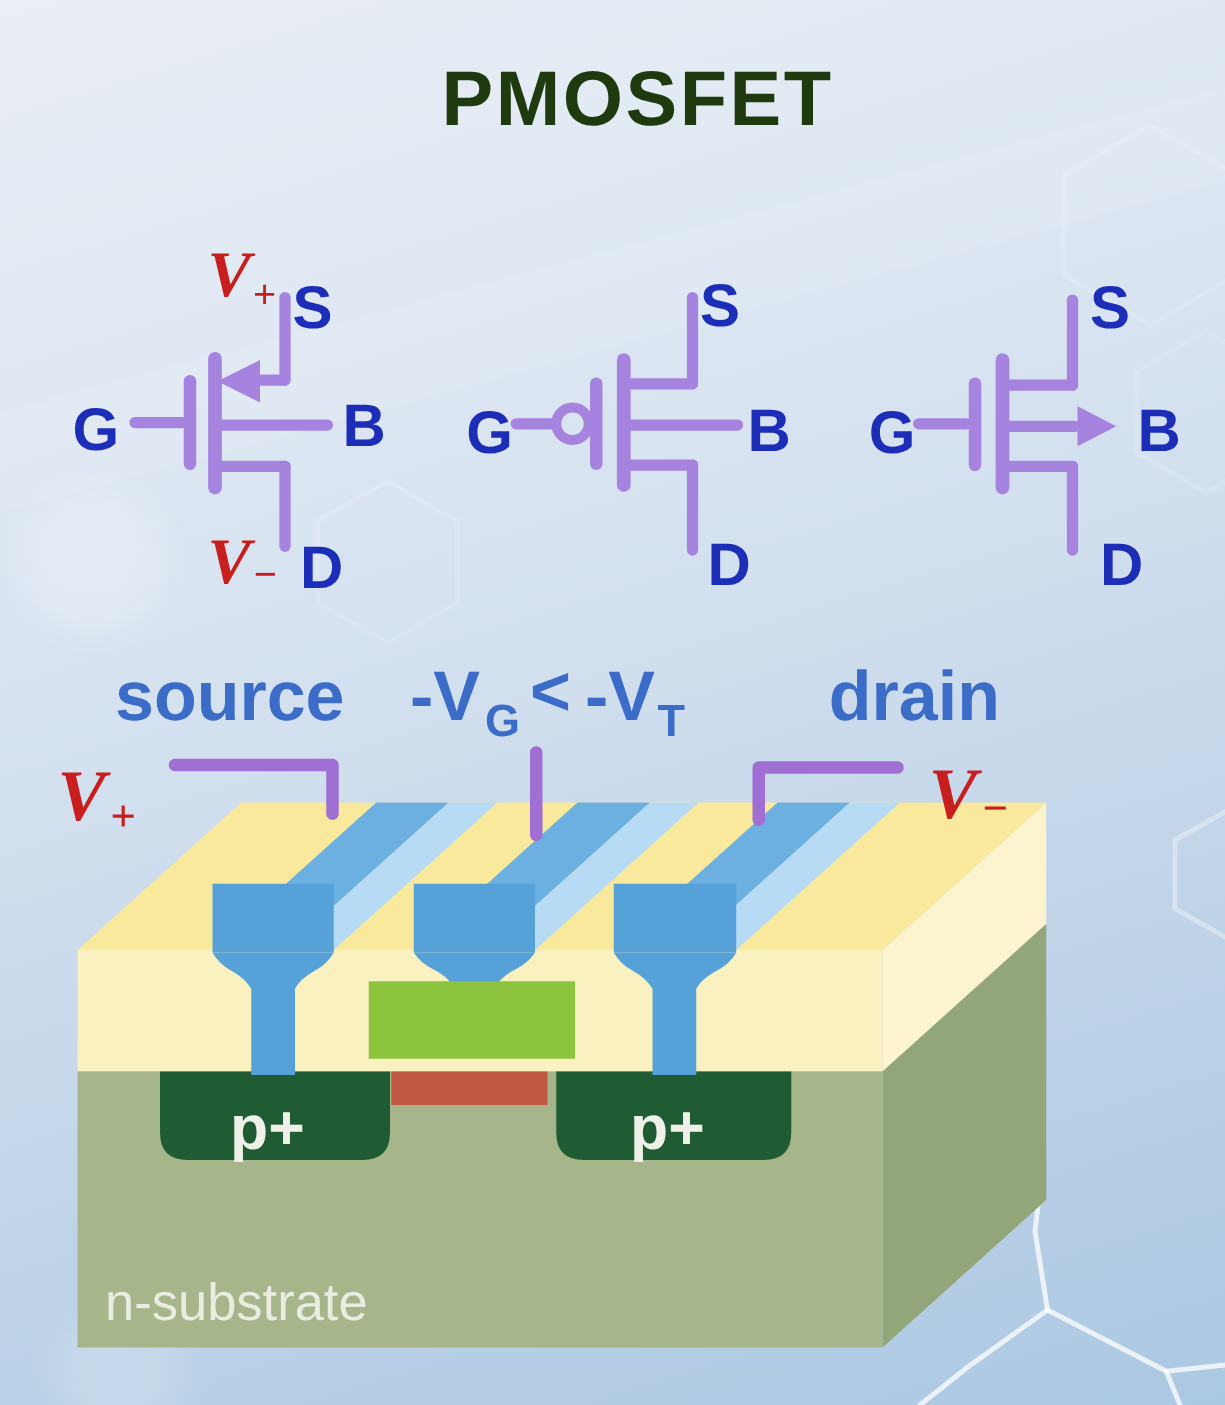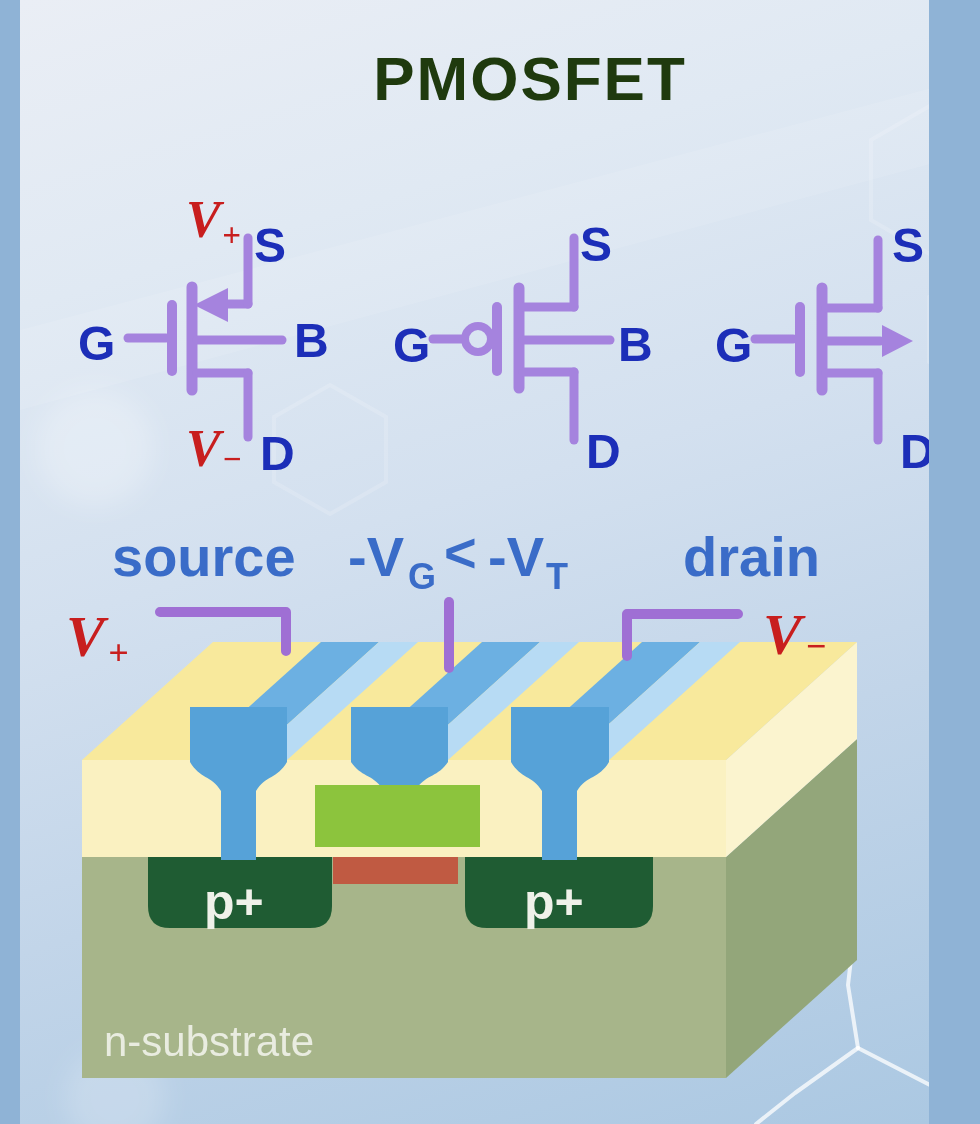--- a/index.html
+++ b/index.html
@@ -1,20 +1,19 @@
 <!DOCTYPE html>
 <html><head>
 <meta charset="utf-8">
 <style>
   html,body{margin:0;padding:0;background:#8fb3d6;}
   .stage{
-    position:relative;width:909px;height:1124px;overflow:hidden;
+    position:relative;width:980px;height:1124px;overflow:hidden;
     background:linear-gradient(163deg,#eaeef5 0%,#e0e9f3 22%,#d3e0ef 45%,#c2d5e9 68%,#abc8e2 100%);
     font-family:"Liberation Sans",sans-serif;
-    margin-left:20px;
   }
   svg{display:block;}
   text{user-select:none;}
   .title-text{font-family:"Liberation Sans",sans-serif;font-weight:700;font-size:62px;fill:#1f3a0e;letter-spacing:2px;}
   .term{font-family:"Liberation Sans",sans-serif;font-weight:700;font-size:48px;fill:#1c2eb8;}
   .vlab{font-family:"Liberation Serif",serif;font-style:italic;font-weight:700;fill:#c81e1e;}
   .v-big{font-size:52px;}
   .v-sub{font-size:33px;}
   .v-big2{font-size:58px;}
   .v-sub2{font-size:36px;}

